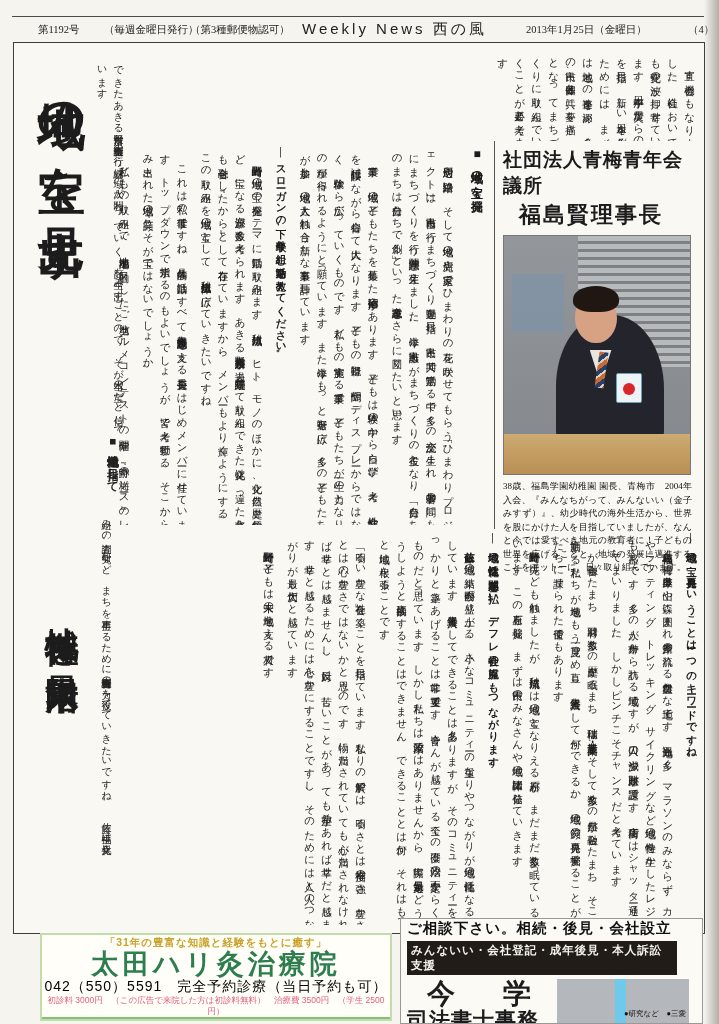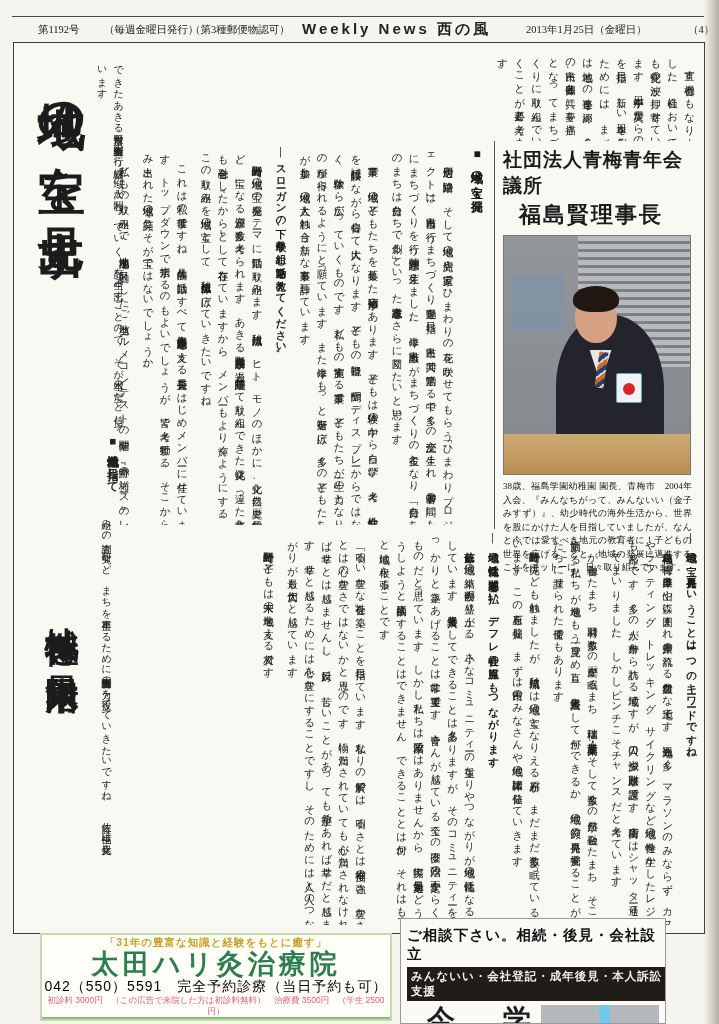--- a/index.html
+++ b/index.html
@@ -9,21 +9,21 @@
     font-family:"Liberation Serif","DejaVu Serif",serif;
     color:#1c1c1c;
   }
   .abs{position:absolute;}
   
   .top-rule{left:12px;top:16px;width:692px;height:1px;background:#4a4a4a;}
   .masthead{left:12px;top:20px;width:692px;height:20px;font-size:10.5px;color:#222;}
   .masthead .issue{position:absolute;left:26px;top:3px;}
   .masthead .note1{position:absolute;left:92px;top:3px;}
   .masthead .note2{position:absolute;left:178px;top:3px;}
-  .masthead .title{position:absolute;left:290px;top:0;font-size:15px;font-weight:bold;letter-spacing:3px;font-family:"Liberation Sans","DejaVu Sans",sans-serif;}
+  .masthead .title{position:absolute;left:290px;top:0;font-size:15px;font-weight:normal;letter-spacing:3px;font-family:"Liberation Sans","DejaVu Sans",sans-serif;}
   .masthead .date{position:absolute;left:498px;top:3px;margin-left:16px;}
   .masthead .pageno{position:absolute;left:676px;top:3px;}
   
   .frame{left:13px;top:42px;width:690px;height:890px;border:1.5px solid #3d3d3d;background:#faf8f3;}
   .v{writing-mode:vertical-rl;text-orientation:mixed;}
   .headline-main{left:6px;top:20px;width:74px;height:452px;font-size:47px;font-weight:bold;letter-spacing:4px;overflow:hidden;}
   .headline-sub{left:6px;top:558px;width:64px;height:352px;font-size:33px;font-weight:bold;letter-spacing:2px;overflow:hidden;}
   .leftcol{font-size:10px;line-height:1.65;overflow:hidden;color:#222;}
   .lc-top{left:78px;top:16px;width:34px;height:372px;}
   .lc-shead{left:70px;top:392px;width:38px;height:150px;font-weight:bold;font-size:11.5px;}
@@ -54,21 +54,21 @@
   .photo .badge{position:absolute;left:60%;bottom:30%;width:24px;height:28px;background:#eef3f5;border:1px solid #6aa0c0;border-radius:2px;}
   .photo .badge::after{content:"";position:absolute;left:6px;top:9px;width:12px;height:12px;border-radius:50%;background:#d8272b;}
   .caption{font-size:9px;line-height:1.5;margin:5px 0 0 4px;color:#111;text-align:justify;}
   
   .ad-ota{left:40px;top:933px;width:352px;height:88px;background:#fffef8;border:2px solid #c3dcae;box-sizing:border-box;text-align:center;overflow:hidden;font-family:"Liberation Sans","DejaVu Sans",sans-serif;}
   .ad-ota .tagline{font-size:10.5px;font-weight:bold;color:#c8a229;letter-spacing:1px;margin-top:1px;}
   .ad-ota .name{font-size:27px;font-weight:bold;color:#2e7d4f;letter-spacing:4px;line-height:1.05;}
   .ad-ota .phone{font-size:14px;color:#000000;letter-spacing:1px;line-height:1.2;}
   .ad-ota .fees{font-size:8.5px;color:#e0607e;line-height:1.3;}
   .ad-ota .conds{font-size:8px;color:#273d27;background:#84c173;padding:1.5px 2px;line-height:1.3;}
-  .ad-ima{left:400px;top:918px;width:266px;height:106px;background:#fbfaf5;border:1px solid #999;box-sizing:border-box;padding:7px 6px;overflow:hidden;font-family:"Liberation Sans","DejaVu Sans",sans-serif;}
+  .ad-ima{left:400px;top:918px;width:303px;height:106px;background:#fbfaf5;border:1px solid #999;box-sizing:border-box;padding:0 6px;overflow:hidden;font-family:"Liberation Sans","DejaVu Sans",sans-serif;}
   .ad-ima .lead{font-size:14.5px;font-weight:bold;letter-spacing:1px;color:#111;}
   .ad-ima .band{margin-top:3px;width:262px;background:#211c18;color:#f4f2ee;font-size:11.5px;font-weight:bold;padding:2px 4px;letter-spacing:1px;}
   .ad-ima .row{display:flex;margin-top:4px;}
   .ad-ima .names{width:150px;}
   .ad-ima .n1{font-size:28px;font-weight:bold;letter-spacing:10px;line-height:1.05;margin-left:20px;}
   .ad-ima .n2{font-size:21px;font-weight:bold;letter-spacing:1px;line-height:1.1;}
   .map{position:relative;width:132px;height:52px;background:#b4b7bb;overflow:hidden;}
   .map .road-v{position:absolute;left:58px;top:0;width:11px;height:100%;background:#6ec9ea;}
   .map .labels{position:absolute;right:3px;bottom:12px;font-size:7.5px;color:#111;}
   .scan-edge{right:0;top:0;width:15px;height:1024px;background:linear-gradient(90deg,rgba(180,176,168,0),#b2aea6);}

